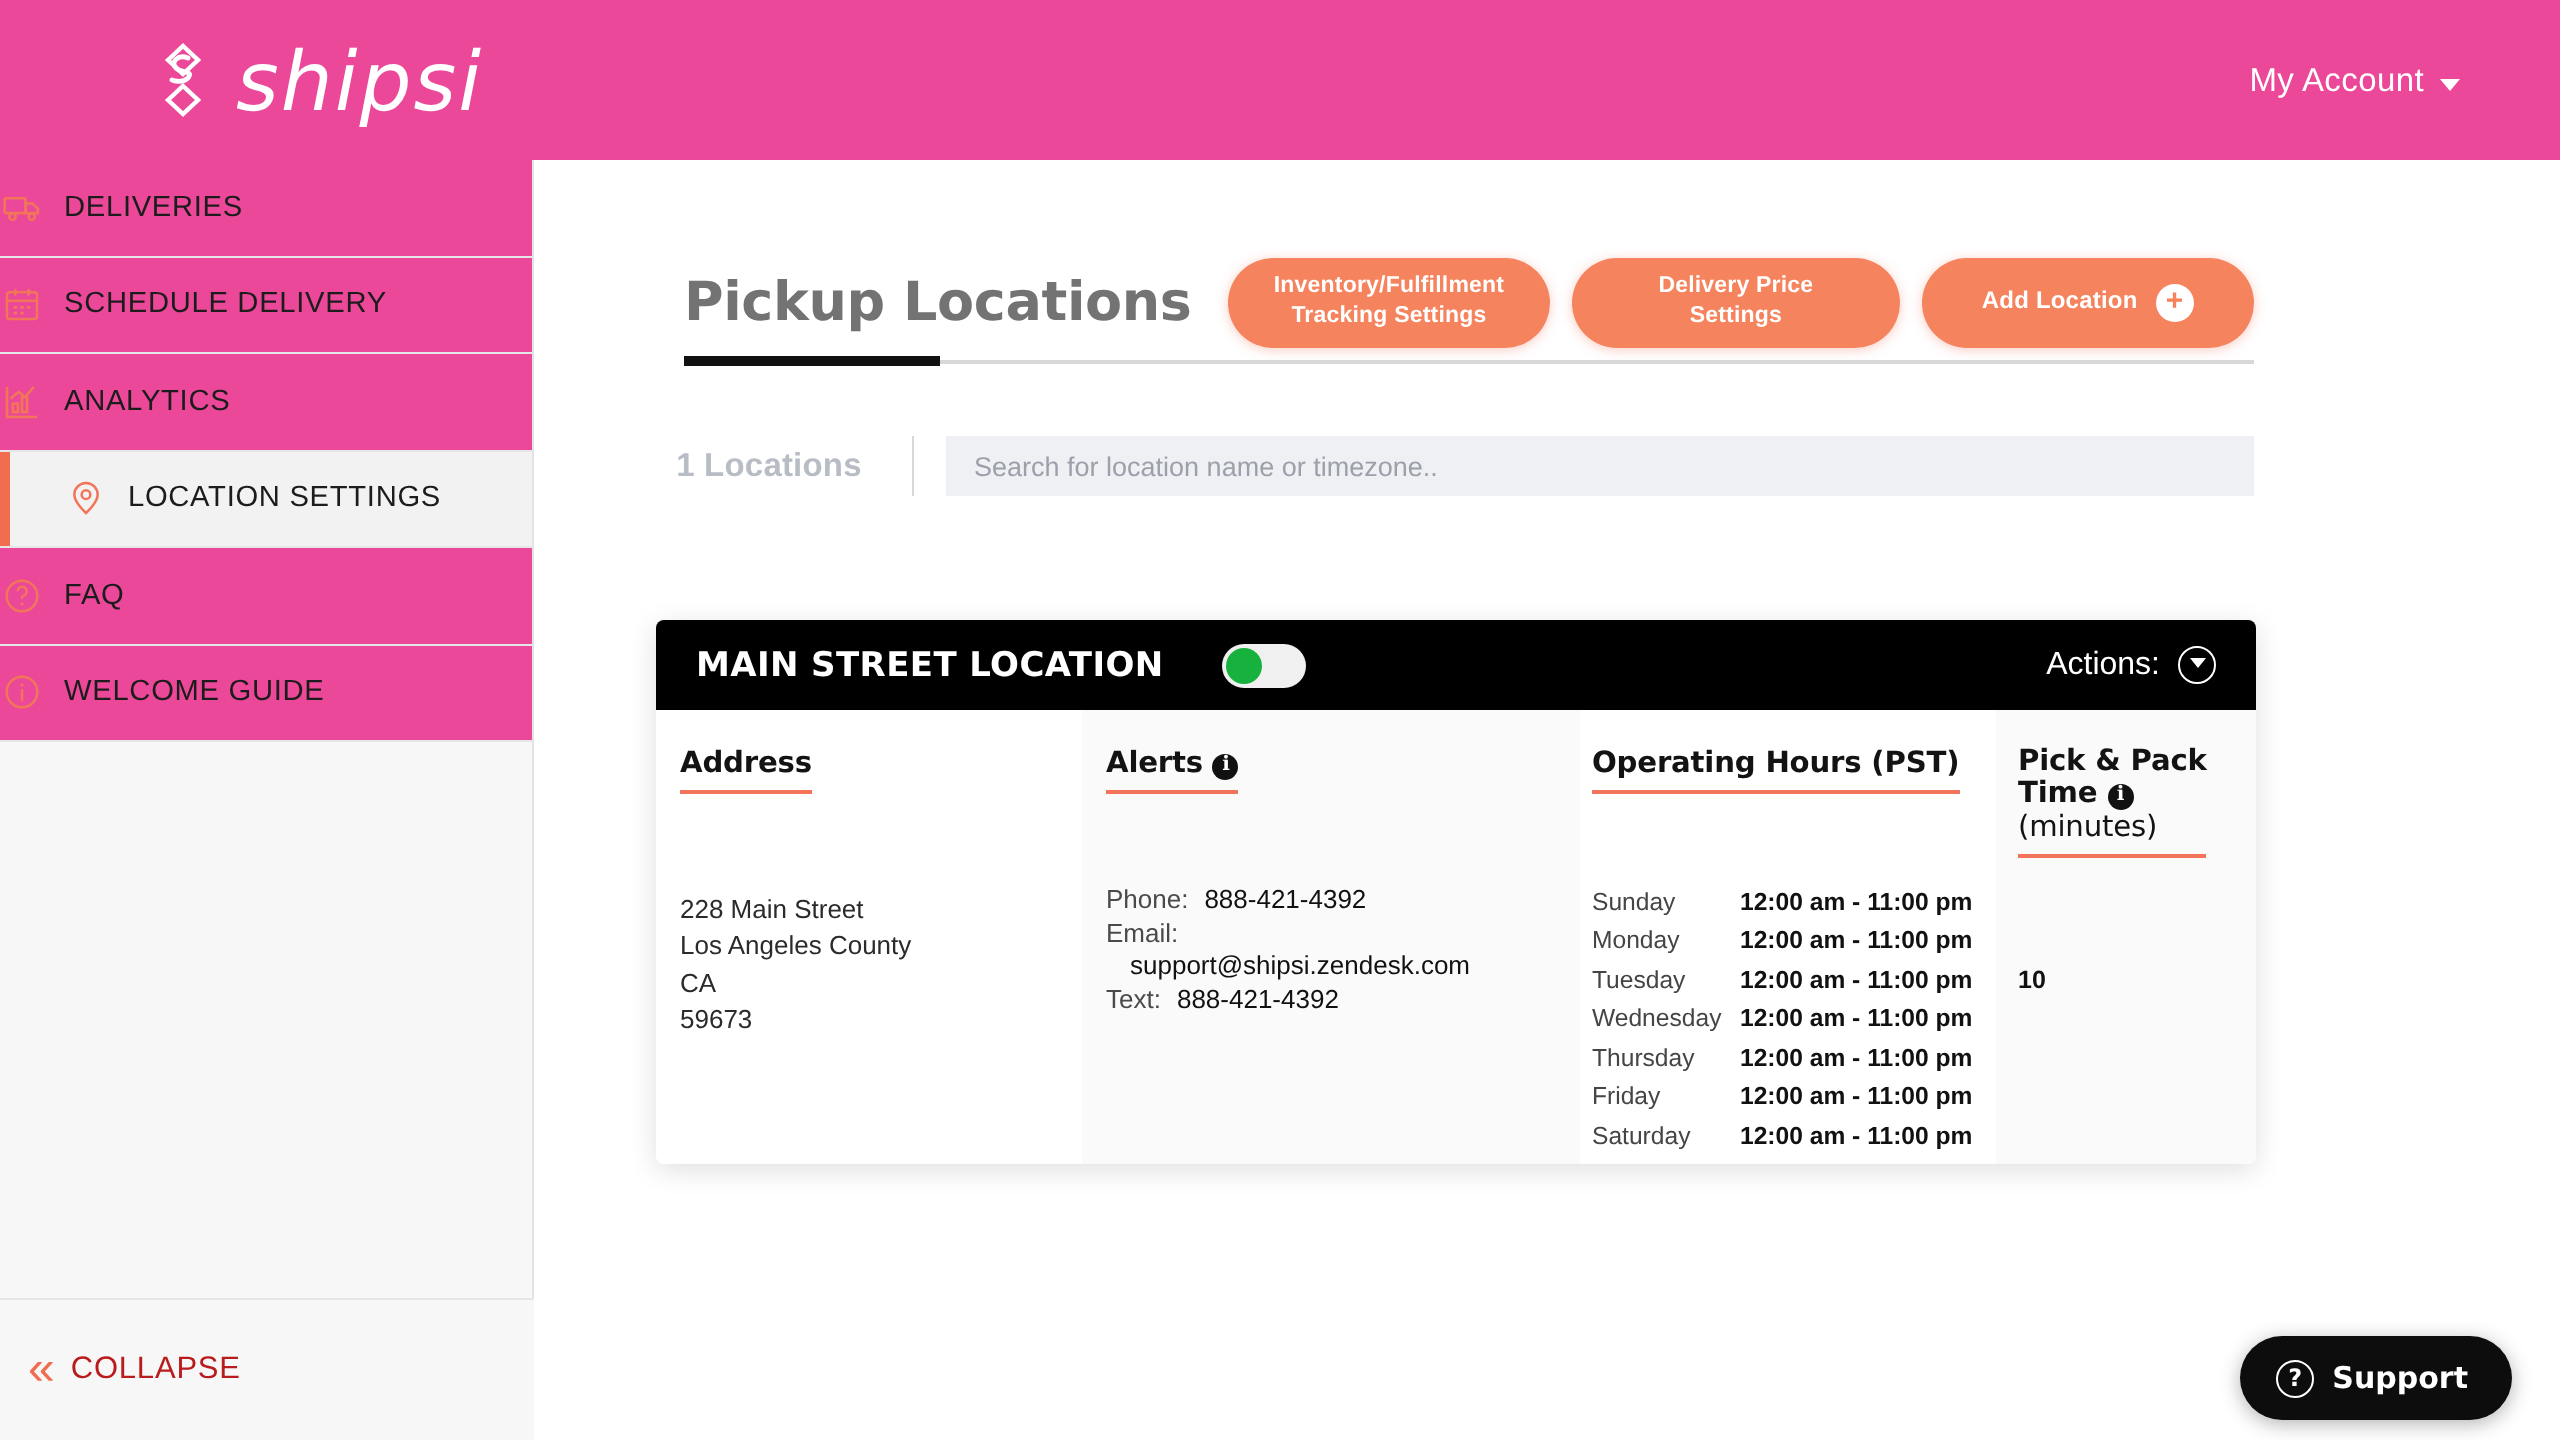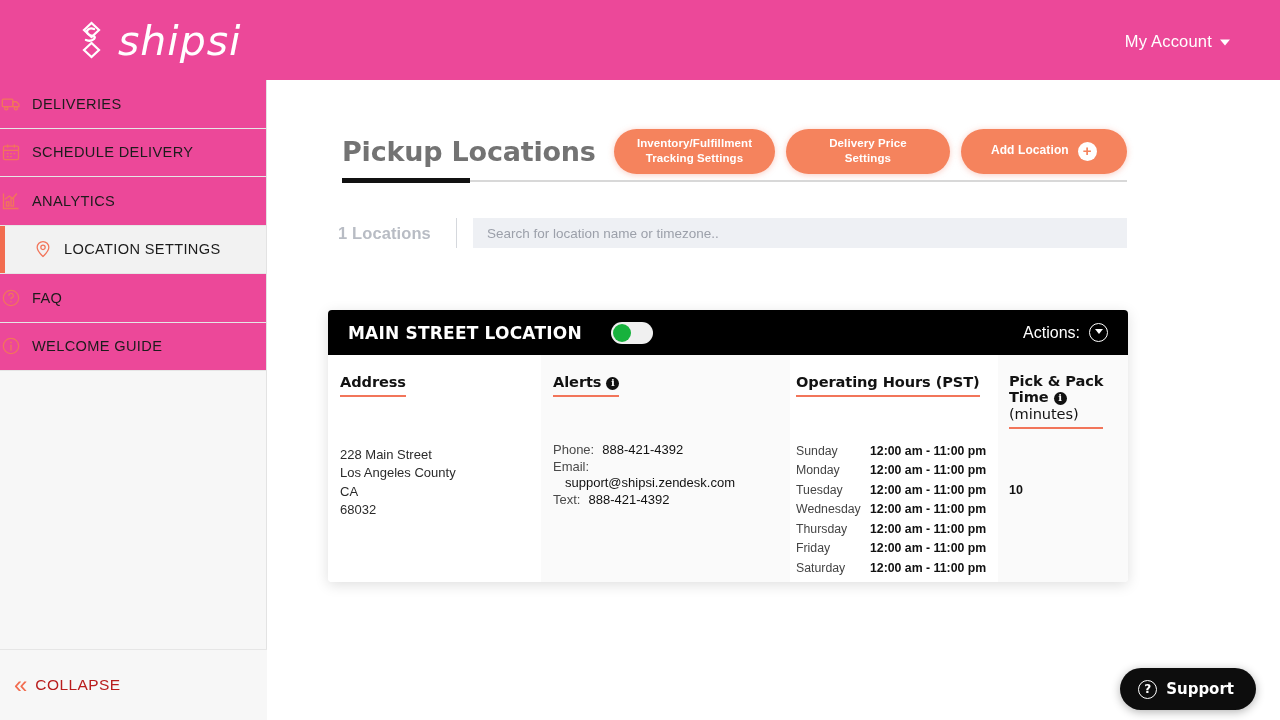--- a/index.html
+++ b/index.html
@@ -358,21 +358,21 @@
       </div>
 
       <div class="card-body">
 
         <div class="col addr">
           <div class="col-h">Address</div>
           <div class="addr-lines">
             <div>228 Main Street</div>
             <div>Los Angeles County</div>
             <div>CA</div>
-            <div>68032</div>
+            <div>59673</div>
           </div>
         </div>
 
         <div class="col alerts">
           <div class="col-h">
             <span>Alerts</span><span class="ibadge">i</span>
           </div>
           <div class="alert-rows">
             <div class="r">
               <span class="k">Phone:</span><span class="v">888-421-4392</span>

